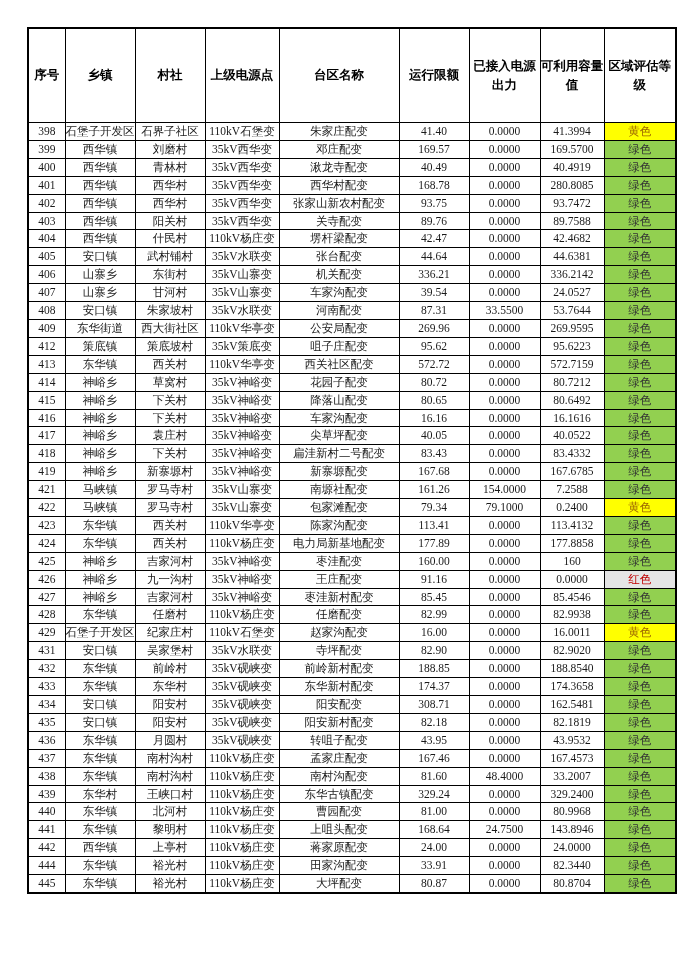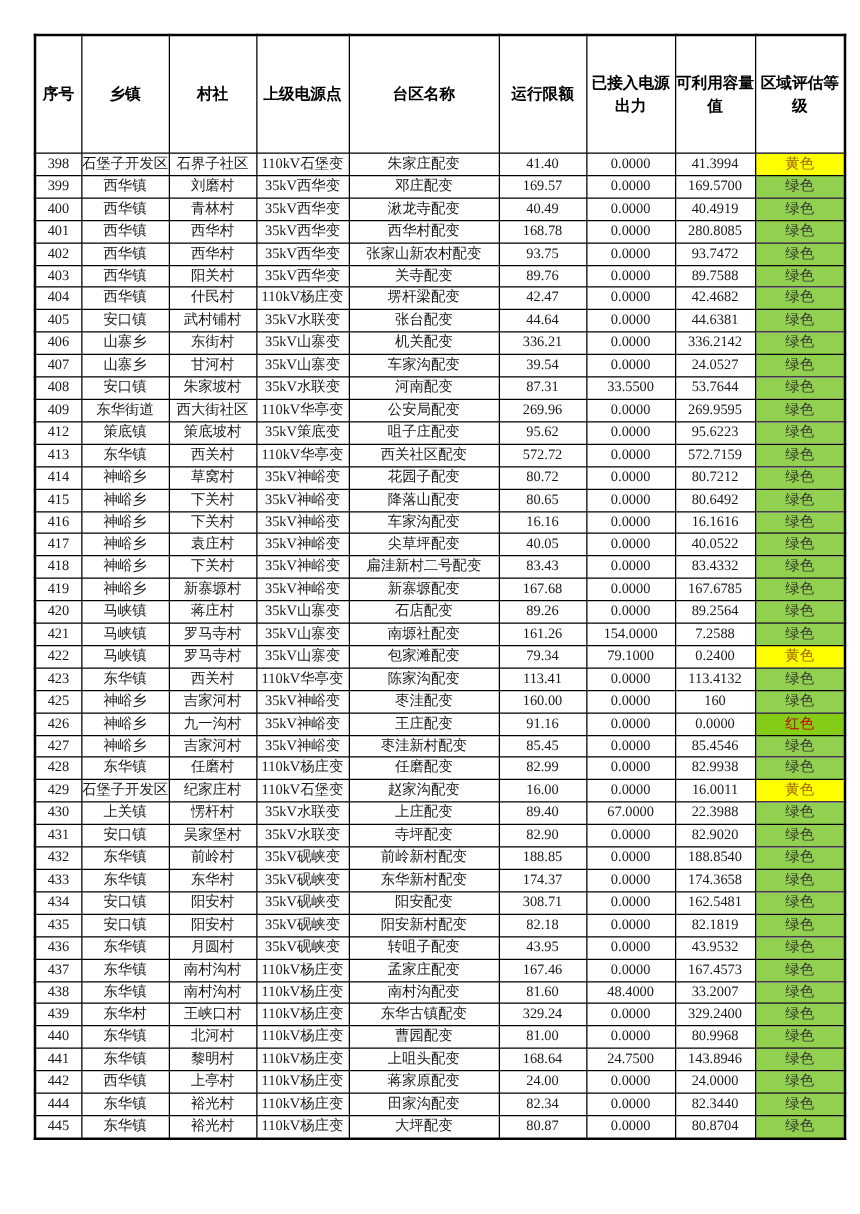--- a/index.html
+++ b/index.html
@@ -288,31 +288,20 @@
           <td>神峪乡</td>
           <td>新寨塬村</td>
           <td>35kV神峪变</td>
           <td>新寨塬配变</td>
           <td>167.68</td>
           <td>0.0000</td>
           <td>167.6785</td>
           <td style="background: rgb(146, 208, 80); color: rgb(51, 51, 51);">绿色</td>
         </tr>
         <tr>
-          <td>420</td>
-          <td>马峡镇</td>
-          <td>蒋庄村</td>
-          <td>35kV山寨变</td>
-          <td>石店配变</td>
-          <td>89.26</td>
-          <td>0.0000</td>
-          <td>89.2564</td>
-          <td style="background: rgb(146, 208, 80); color: rgb(51, 51, 51);">绿色</td>
-        </tr>
-        <tr>
           <td>421</td>
           <td>马峡镇</td>
           <td>罗马寺村</td>
           <td>35kV山寨变</td>
           <td>南塬社配变</td>
           <td>161.26</td>
           <td>154.0000</td>
           <td>7.2588</td>
           <td style="background: rgb(146, 208, 80); color: rgb(51, 51, 51);">绿色</td>
         </tr>
@@ -332,40 +321,51 @@
           <td>东华镇</td>
           <td>西关村</td>
           <td>110kV华亭变</td>
           <td>陈家沟配变</td>
           <td>113.41</td>
           <td>0.0000</td>
           <td>113.4132</td>
           <td style="background: rgb(146, 208, 80); color: rgb(51, 51, 51);">绿色</td>
         </tr>
         <tr>
+          <td>424</td>
+          <td>东华镇</td>
+          <td>西关村</td>
+          <td>110kV杨庄变</td>
+          <td>电力局新基地配变</td>
+          <td>177.89</td>
+          <td>0.0000</td>
+          <td>177.8858</td>
+          <td style="background: rgb(146, 208, 80); color: rgb(51, 51, 51);">绿色</td>
+        </tr>
+        <tr>
           <td>425</td>
           <td>神峪乡</td>
           <td>吉家河村</td>
           <td>35kV神峪变</td>
           <td>枣洼配变</td>
           <td>160.00</td>
           <td>0.0000</td>
           <td>160</td>
           <td style="background: rgb(146, 208, 80); color: rgb(51, 51, 51);">绿色</td>
         </tr>
         <tr>
           <td>426</td>
           <td>神峪乡</td>
           <td>九一沟村</td>
           <td>35kV神峪变</td>
           <td>王庄配变</td>
           <td>91.16</td>
           <td>0.0000</td>
           <td>0.0000</td>
-          <td style="background: #84cc16; color: rgb(192, 0, 0);">红色</td>
+          <td style="background: #e5e5e5; color: rgb(192, 0, 0);">红色</td>
         </tr>
         <tr>
           <td>427</td>
           <td>神峪乡</td>
           <td>吉家河村</td>
           <td>35kV神峪变</td>
           <td>枣洼新村配变</td>
           <td>85.45</td>
           <td>0.0000</td>
           <td>85.4546</td>
@@ -387,31 +387,20 @@
           <td>石堡子开发区</td>
           <td>纪家庄村</td>
           <td>110kV石堡变</td>
           <td>赵家沟配变</td>
           <td>16.00</td>
           <td>0.0000</td>
           <td>16.0011</td>
           <td style="background: rgb(255, 255, 0); color: rgb(156, 101, 0);">黄色</td>
         </tr>
         <tr>
-          <td>430</td>
-          <td>上关镇</td>
-          <td>愣杆村</td>
-          <td>35kV水联变</td>
-          <td>上庄配变</td>
-          <td>89.40</td>
-          <td>67.0000</td>
-          <td>22.3988</td>
-          <td style="background: rgb(146, 208, 80); color: rgb(51, 51, 51);">绿色</td>
-        </tr>
-        <tr>
           <td>431</td>
           <td>安口镇</td>
           <td>吴家堡村</td>
           <td>35kV水联变</td>
           <td>寺坪配变</td>
           <td>82.90</td>
           <td>0.0000</td>
           <td>82.9020</td>
           <td style="background: rgb(146, 208, 80); color: rgb(51, 51, 51);">绿色</td>
         </tr>
@@ -535,21 +524,21 @@
           <td>0.0000</td>
           <td>24.0000</td>
           <td style="background: rgb(146, 208, 80); color: rgb(51, 51, 51);">绿色</td>
         </tr>
         <tr>
           <td>444</td>
           <td>东华镇</td>
           <td>裕光村</td>
           <td>110kV杨庄变</td>
           <td>田家沟配变</td>
-          <td>82.34</td>
+          <td>33.91</td>
           <td>0.0000</td>
           <td>82.3440</td>
           <td style="background: rgb(146, 208, 80); color: rgb(51, 51, 51);">绿色</td>
         </tr>
         <tr>
           <td>445</td>
           <td>东华镇</td>
           <td>裕光村</td>
           <td>110kV杨庄变</td>
           <td>大坪配变</td>

